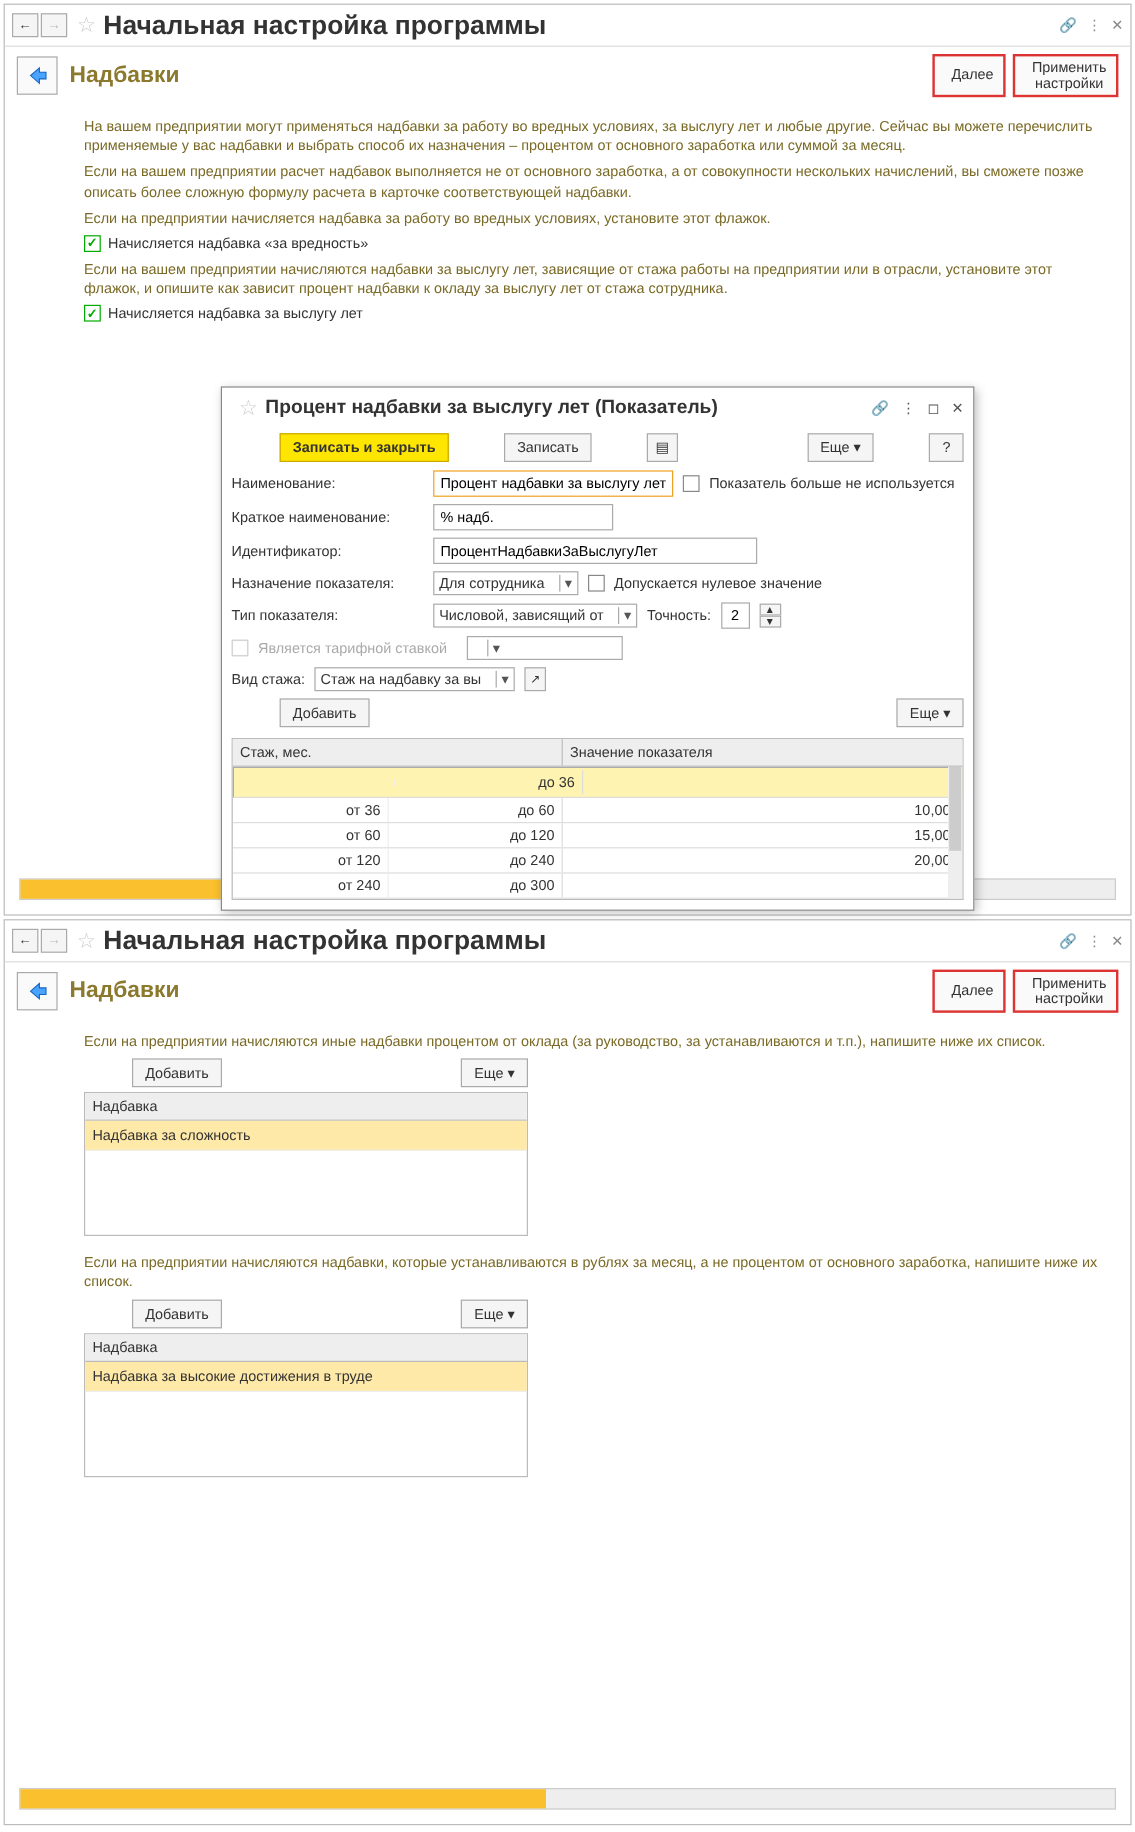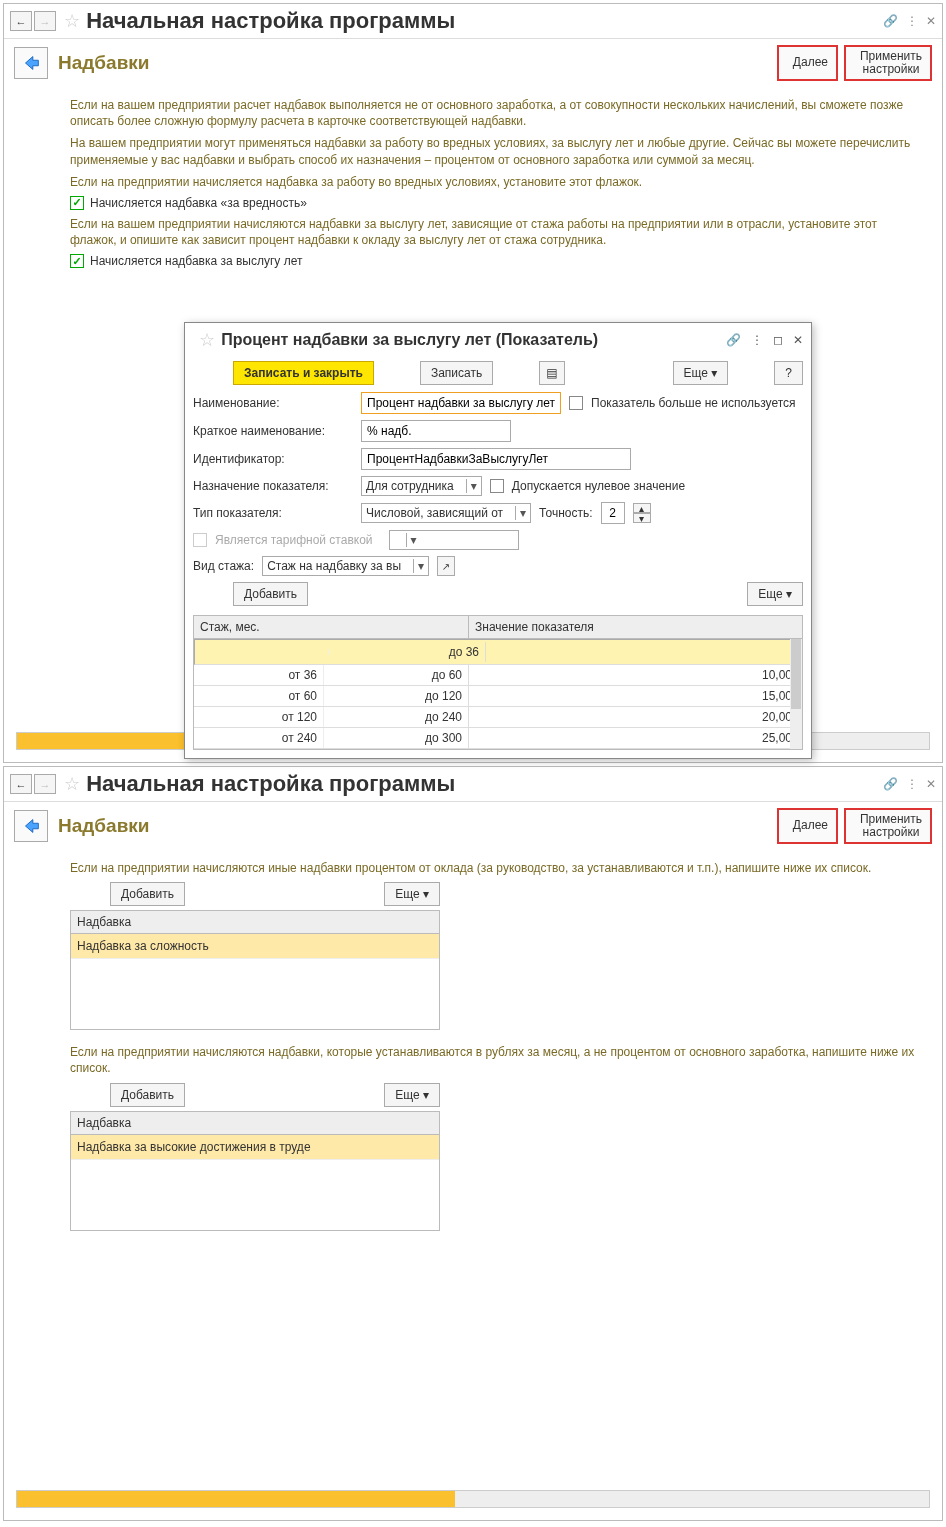--- a/index.html
+++ b/index.html
@@ -98,22 +98,22 @@
             <rect x="6" y="3" width="12" height="7" fill="#fff"></rect>
             <rect x="6" y="13" width="12" height="8" fill="#eee"></rect>
           </svg>
         <span class="lbl" style="white-space:pre;">Применить
 настройки</span>
       </div>
     </div>
   </div>
 
   <div class="content">
+    <div class="para">На вашем предприятии могут применяться надбавки за работу во вредных условиях, за выслугу лет и любые другие. Сейчас вы можете перечислить применяемые у вас надбавки и выбрать способ их назначения – процентом от основного заработка или суммой за месяц.</div>
     <div class="para">Если на вашем предприятии расчет надбавок выполняется не от основного заработка, а от совокупности нескольких начислений, вы сможете позже описать более сложную формулу расчета в карточке соответствующей надбавки.</div>
-    <div class="para">На вашем предприятии могут применяться надбавки за работу во вредных условиях, за выслугу лет и любые другие. Сейчас вы можете перечислить применяемые у вас надбавки и выбрать способ их назначения – процентом от основного заработка или суммой за месяц.</div>
     <div class="para">Если на предприятии начисляется надбавка за работу во вредных условиях, установите этот флажок.</div>
     <div class="chk-row">
       <span class="chk">✓</span>
       <span>Начисляется надбавка «за вредность»</span>
     </div>
     <div class="para">Если на вашем предприятии начисляются надбавки за выслугу лет, зависящие от стажа работы на предприятии или в отрасли, установите этот флажок, и опишите как зависит процент надбавки к окладу за выслугу лет от стажа сотрудника.</div>
     <div class="chk-row">
       <span class="chk">✓</span>
       <span>Начисляется надбавка за выслугу лет</span>
     </div>
@@ -217,21 +217,20 @@
             <div class="c2">15,00</div>
           </div>
           <div class="trow">
             <div class="c1a">от 120</div>
             <div class="c1b">до 240</div>
             <div class="c2">20,00</div>
           </div>
           <div class="trow">
             <div class="c1a">от 240</div>
             <div class="c1b">до 300</div>
-            <div class="c2">25,00</div>
           </div>
           <div class="scrollbar">
             <div class="thumb"></div>
           </div>
       </div>
     </div>
   </div>
 
   <div class="progress" style="position:absolute;left:6px;right:6px;bottom:6px;">
     <div class="bar" style="width:46%;"></div>

